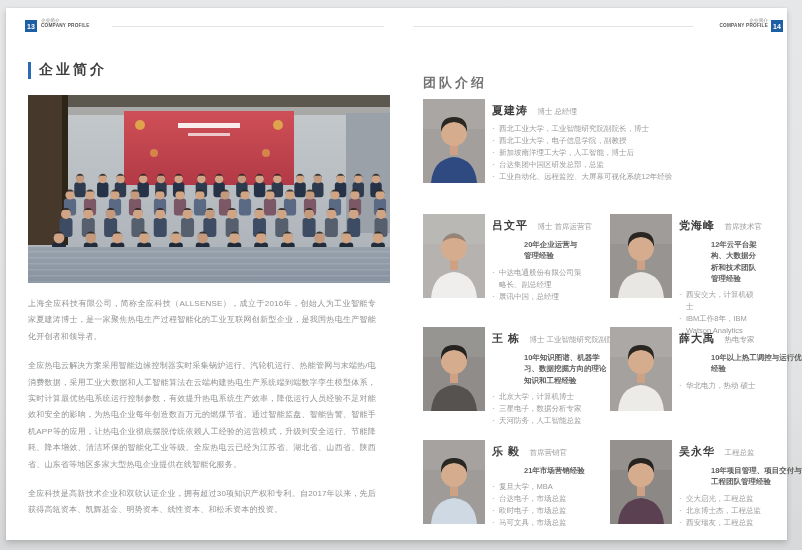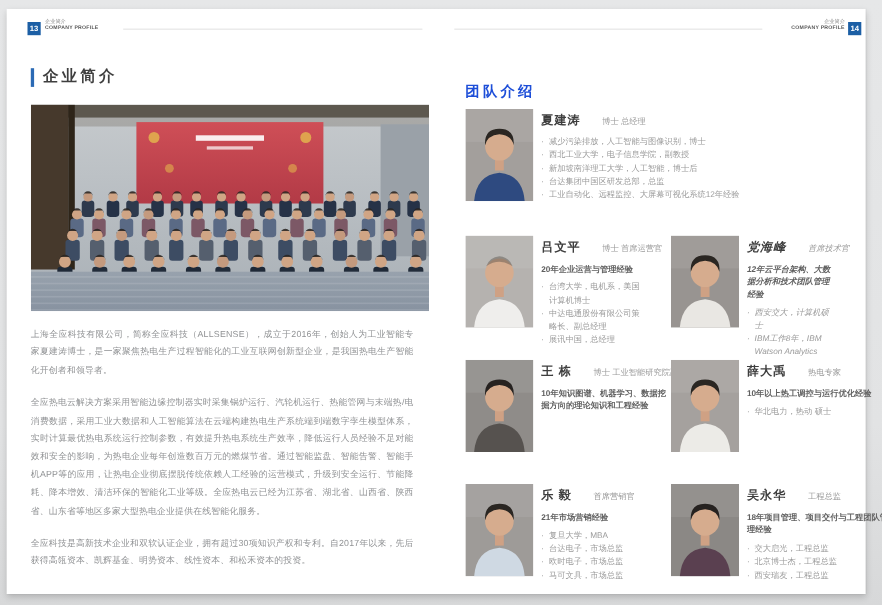--- a/index.html
+++ b/index.html
@@ -36,29 +36,29 @@
   .sec-title .txt{font-size:14px;font-weight:bold;color:#3f3f3f;letter-spacing:3px;}
   .group-photo{position:absolute;left:28px;top:95px;width:362px;height:188px;overflow:hidden;}
   .paras{position:absolute;left:28px;top:296px;width:364px;}
   .paras p{
     margin:0 16px 13px 0;font-size:8px;line-height:2.05;color:#909294;
     text-align:justify;letter-spacing:.2px;
   }
   
   .team-title{
     position:absolute;left:423px;top:74px;
-    font-size:13px;font-weight:bold;color:#1d4ed8;letter-spacing:3px;
+    font-size:13px;font-weight:bold;color:#737373;letter-spacing:3px;
   }
   .member{position:absolute;}
   .member .photo{position:absolute;left:0;top:0;width:62px;height:84px;overflow:hidden;}
   .member .info{margin-left:69px;}
   .m-nameline{white-space:nowrap;padding-top:1px;}
   .m-name{font-size:11px;font-weight:bold;color:#3e3e3e;letter-spacing:1px;}
-  .m-title{font-size:7.5px;color:#9a9a9a;margin-left:15px;}
-  .m-summary{margin-top:6px;font-size:7.5px;font-weight:bold;color:#606060;line-height:1.5;}
+  .m-title{font-size:7.5px;color:#9a9a9a;margin-left:5px;}
+  .m-summary{margin-top:6px;font-size:7.5px;font-weight:bold;color:#606060;line-height:1.5;margin-left:32px;}
   .m-bullets{list-style:none;margin:5px 0 0 0;padding:0;}
   .m-bullets li{
     font-size:7.5px;color:#9b9b9b;line-height:1.6;
     padding-left:7px;position:relative;
   }
   .m-bullets li::before{content:"·";position:absolute;left:0;top:0;color:#9b9b9b;}
   svg{display:block;}
 </style>
 </head>
 <body>
@@ -320,21 +320,21 @@
         <circle cx="31" cy="34" r="13" fill="#d6ac8e"></circle>
         <path d="M18,33 Q17,18 31,18 Q45,18 44,33 Q42,24 31,23 Q20,24 18,33 Z" fill="#2a2622"></path>
       </svg>
     </div>
   <div class="info">
     <div class="m-nameline">
       <span class="m-name">夏建涛</span>
       <span class="m-title">博士 总经理</span>
     </div>
     <ul class="m-bullets">
-        <li>减少污染排放，人工智能与图像识别，博士</li>
+        <li>西北工业大学，工业智能研究院副院长，博士</li>
         <li>西北工业大学，电子信息学院，副教授</li>
         <li>新加坡南洋理工大学，人工智能，博士后</li>
         <li>台达集团中国区研发总部，总监</li>
         <li>工业自动化、远程监控、大屏幕可视化系统12年经验</li>
       </ul>
   </div>
 </div>
 
 <div class="member" style="left:423px;top:214px;width:160px;">
   <div class="photo">
@@ -347,28 +347,27 @@
         <path d="M19,28 Q22,20 31,19 Q40,20 43,28 Q37,24 31,24 Q25,24 19,28 Z" fill="#57504a" opacity="0.45"></path>
       </svg>
     </div>
   <div class="info">
     <div class="m-nameline">
       <span class="m-name">吕文平</span>
       <span class="m-title">博士 首席运营官</span>
     </div>
     <div class="m-summary">20年企业运营与管理经验</div>
     <ul class="m-bullets">
-        <li>台湾大学，电机系，美国计算机博士</li>
         <li>中达电通股份有限公司策略长、副总经理</li>
         <li>展讯中国，总经理</li>
       </ul>
   </div>
 </div>
 
-<div class="member" style="left:610px;top:214px;width:148px;font-style:italic;">
+<div class="member" style="left:610px;top:214px;width:148px;">
   <div class="photo">
       <svg width="62" height="84" viewBox="0 0 62 84">
         <rect x="0" y="0" width="62" height="84" fill="#989491"></rect>
         <rect x="0" y="0" width="62" height="30" fill="#ffffff" opacity="0.08"></rect>
         <rect x="27" y="44" width="8" height="12" fill="#cfa184"></rect>
         <path d="M8,84 Q10,60 31,58 Q52,60 54,84 Z" fill="#e9e7e3"></path>
         <circle cx="31" cy="34" r="13" fill="#d6ac8e"></circle>
         <path d="M18,33 Q17,18 31,18 Q45,18 44,33 Q42,24 31,23 Q20,24 18,33 Z" fill="#2a2622"></path>
       </svg>
     </div>
@@ -395,20 +394,25 @@
         <circle cx="31" cy="34" r="13" fill="#d6ac8e"></circle>
         <path d="M18,33 Q17,18 31,18 Q45,18 44,33 Q42,24 31,23 Q20,24 18,33 Z" fill="#262220"></path>
       </svg>
     </div>
   <div class="info">
     <div class="m-nameline">
       <span class="m-name">王 栋</span>
       <span class="m-title">博士 工业智能研究院副院长</span>
     </div>
     <div class="m-summary">10年知识图谱、机器学习、数据挖掘方向的理论知识和工程经验</div>
+    <ul class="m-bullets">
+        <li>北京大学，计算机博士</li>
+        <li>三星电子，数据分析专家</li>
+        <li>天河防务，人工智能总监</li>
+      </ul>
   </div>
 </div>
 
 <div class="member" style="left:610px;top:327px;width:206px;">
   <div class="photo">
       <svg width="62" height="84" viewBox="0 0 62 84">
         <rect x="0" y="0" width="62" height="84" fill="#a5a19e"></rect>
         <rect x="0" y="0" width="62" height="30" fill="#ffffff" opacity="0.08"></rect>
         <rect x="27" y="44" width="8" height="12" fill="#cfa184"></rect>
         <path d="M8,84 Q10,60 31,58 Q52,60 54,84 Z" fill="#ecebe7"></path>

